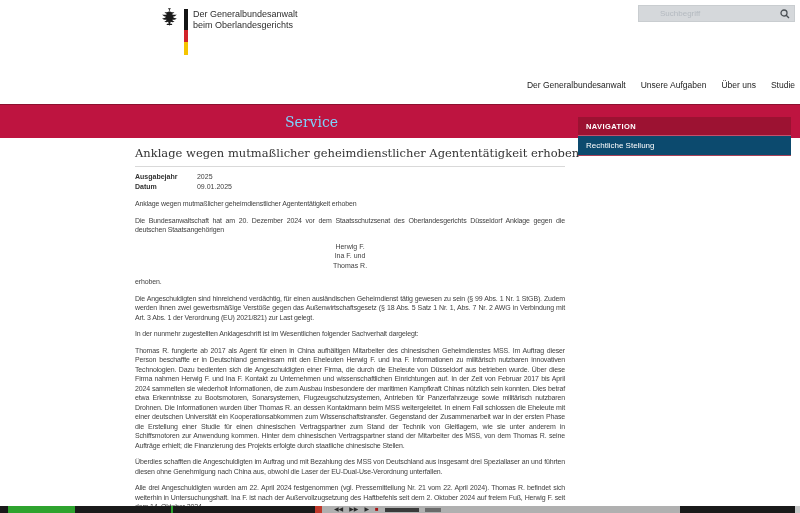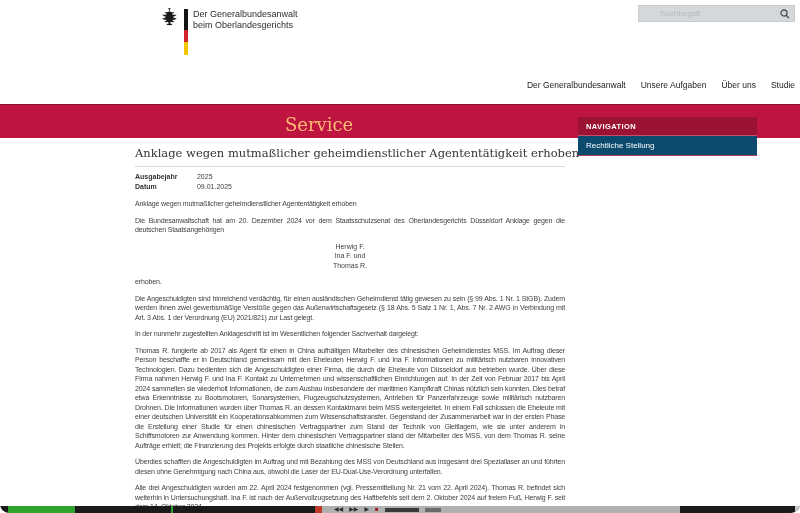--- a/index.html
+++ b/index.html
@@ -1,18 +1,18 @@
 <!DOCTYPE html>
 <html><head>
 <meta charset="utf-8">
 <style>
   * { margin:0; padding:0; box-sizing:border-box; }
   html,body { width:800px; height:513px; }
   body { font-family:"Liberation Sans", sans-serif; background:#ffffff; overflow:hidden; }
-  .page { position:relative; width:800px; height:513px; background:#fff; overflow:hidden;border-radius:9px; }
+  .page { position:relative; width:800px; height:513px; background:#fff; overflow:hidden; }
 
   
   .site-header { position:absolute; top:0; left:0; width:800px; height:104px; background:#fff; }
   .eagle { position:absolute; left:160px; top:6px; width:22px; height:22px; color:#1a1a1a; }
   .flag-stripe { position:absolute; left:184px; top:9px; width:4px; height:46px; }
   .flag-stripe .black { height:21px; background:#141414; }
   .flag-stripe .red   { height:12px; background:#d2232a; }
   .flag-stripe .gold  { height:13px; background:#f5c400; }
   .logo-text { position:absolute; left:193px; top:9px; font-size:9px; line-height:11px; color:#2e2e2e; }
 
@@ -23,25 +23,25 @@
   .search-box input::placeholder { color:#b4bac0; }
   .search-btn { width:18px; height:15px; border:none; background:transparent; cursor:pointer;
                 display:flex; align-items:center; justify-content:center; color:#4a4f54; }
 
   .top-nav { position:absolute; top:80px; right:5px; display:flex; gap:15px; }
   .top-nav a { font-size:8.5px; color:#1d1d1d; text-decoration:none; }
 
   
   .banner { position:absolute; top:104px; left:0; width:800px; height:34px; background:#be1440;
             border-top:1px solid #8c1130; }
-  .banner-label { position:absolute; left:285px; top:9px; color:#fdba74; font-size:18px;
+  .banner-label { position:absolute; left:285px; top:9px; color:#7dd3fc; font-size:14px;
                   font-family:"DejaVu Serif", serif; }
 
   
-  .side-nav { position:absolute; left:578px; top:117px; width:179px; }
+  .side-nav { position:absolute; left:578px; top:117px; width:213px; }
   .side-nav-title { background:#9c1232; color:#fff; font-size:7.5px; font-weight:bold;
                     letter-spacing:.4px; padding:4.5px 8px; border-bottom:1px solid #c4506b; }
   .side-nav-item { background:#0c4a6e; color:#fff; font-size:8px; padding:5px 8px;
                    border-bottom:1px solid #a84158; cursor:pointer; }
 
   
   .content { position:absolute; left:135px; top:146px; width:430px; color:#3f3f3f; }
   .content h1 { font-family:"DejaVu Serif", serif; font-weight:normal; font-size:11.5px;
                 color:#333; white-space:nowrap; }
   .title-rule { border:none; border-top:1px solid #d9d9d9; margin:6px 0 5px 0; }

